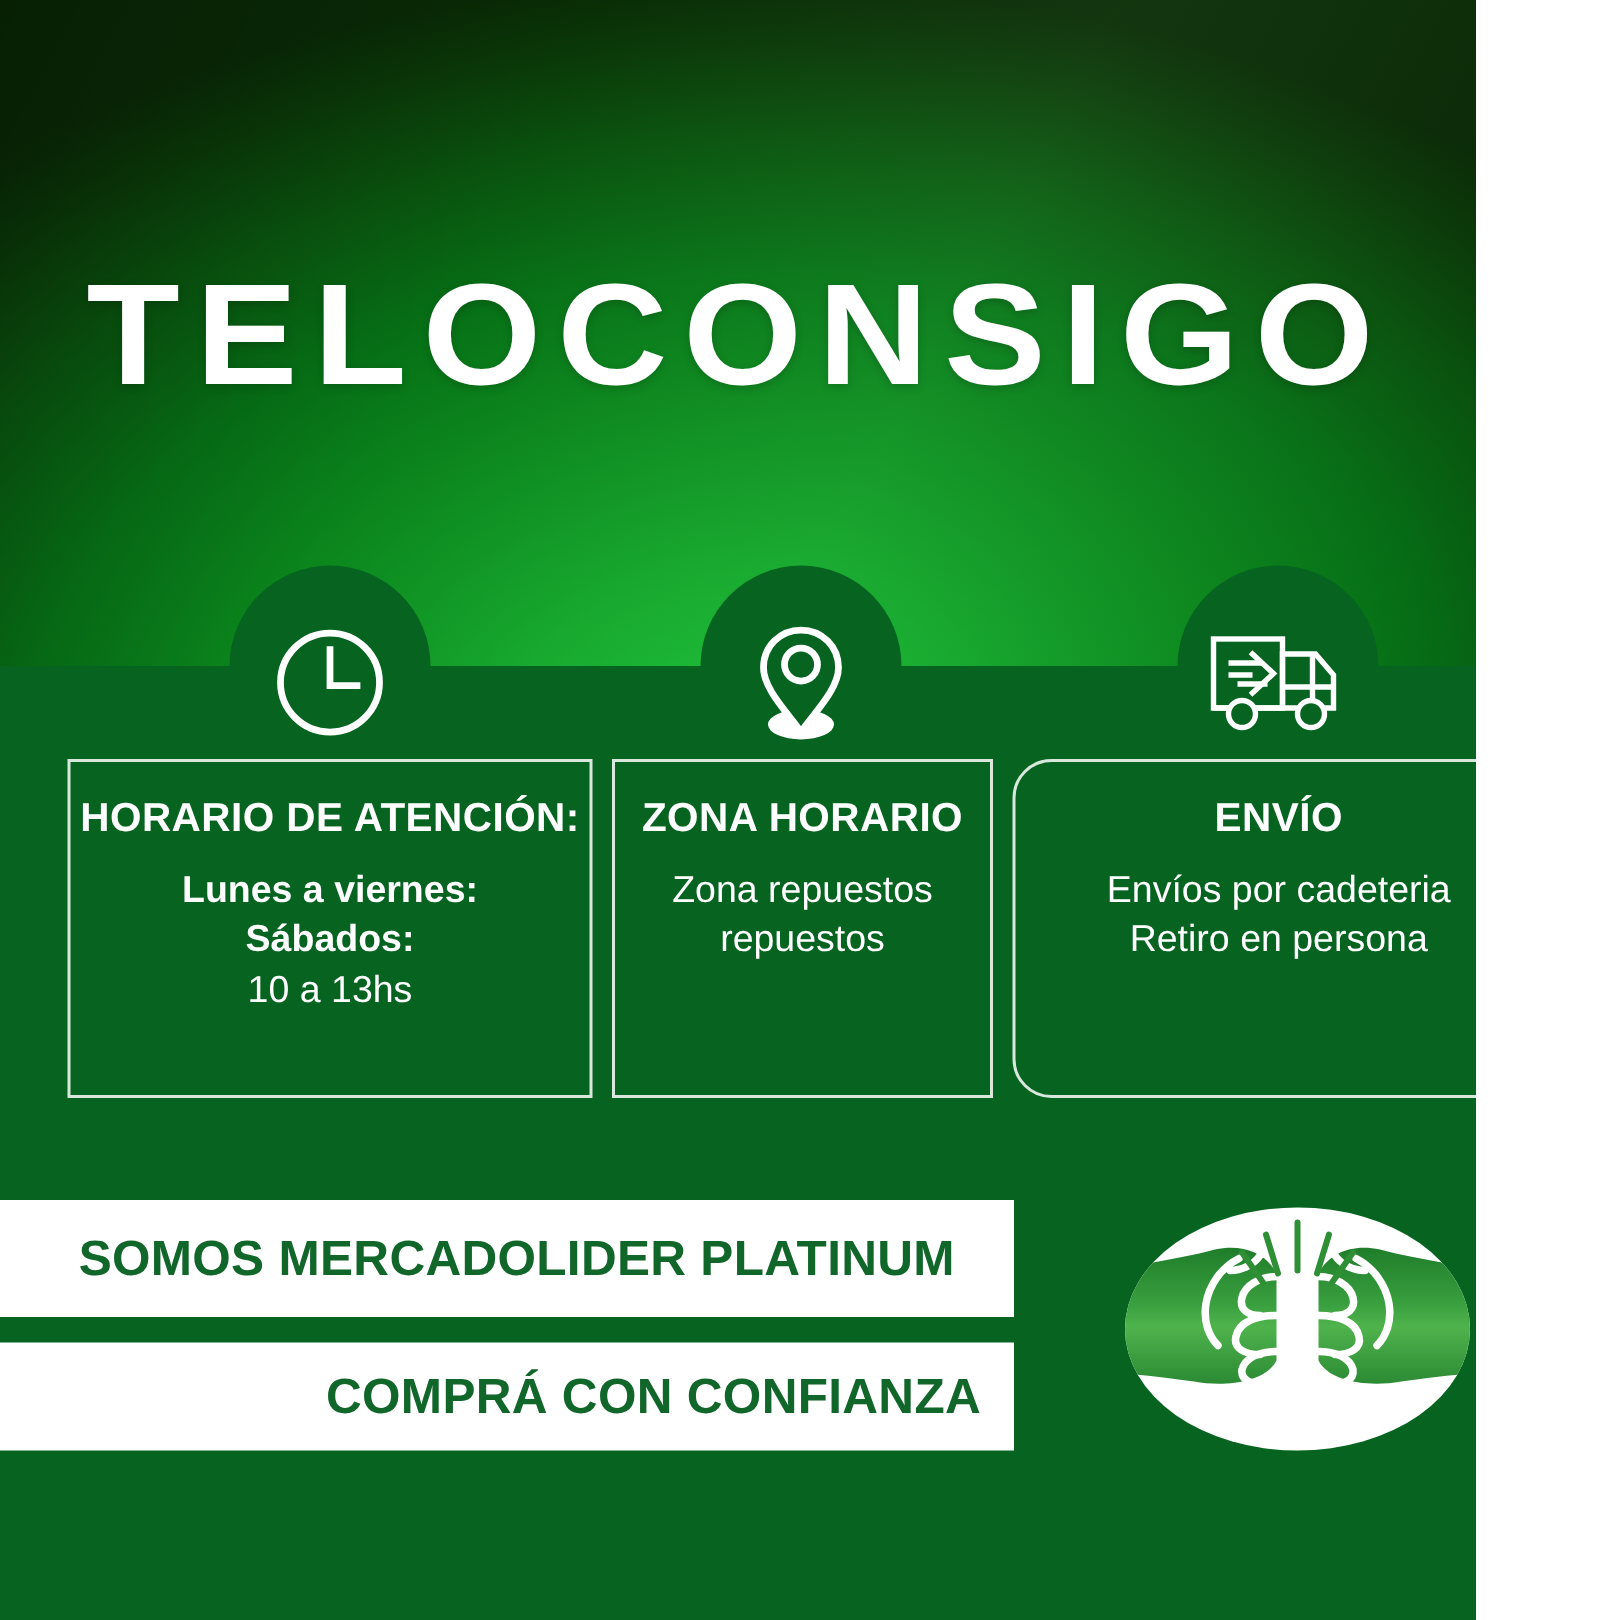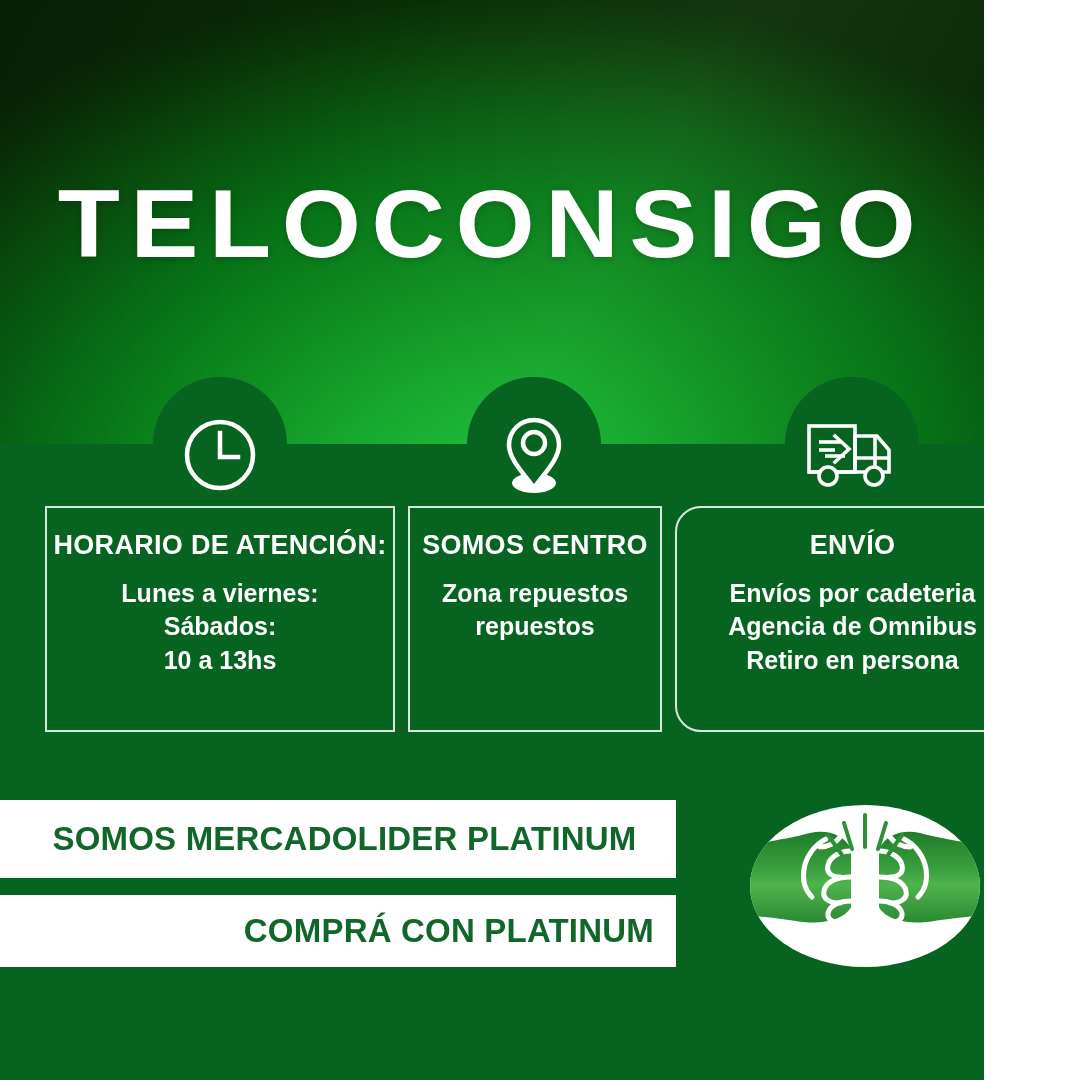--- a/index.html
+++ b/index.html
@@ -115,21 +115,21 @@
 
   .card-title {
     font-weight: 700;
     font-size: 27px;
     letter-spacing: 0.3px;
     margin-bottom: 16px;
     white-space: nowrap;
   }
   .card-line {
     font-size: 25px;
-    font-weight: 700;
+    font-weight: 400;
     line-height: 1.33;
   }
   .card-line.bold { font-weight: 700; }
 
   
   .banner {
     position: absolute;
     left: 0;
     width: 676px;
     background: #ffffff;
@@ -223,37 +223,36 @@
   </div>
 
   <div class="card c1">
     <div class="card-title">HORARIO DE ATENCIÓN:</div>
     <div class="card-line bold">Lunes a viernes:</div>
     <div class="card-line bold">Sábados:</div>
     <div class="card-line">10 a 13hs</div>
   </div>
 
   <div class="card c2">
-    <div class="card-title">SOMOS CENTRO</div>
+    <div class="card-title">ZONA HORARIO</div>
     <div class="card-line">Zona repuestos</div>
     <div class="card-line">repuestos</div>
   </div>
 
   <div class="card c3">
     <div class="card-title">ENVÍO</div>
     <div class="card-line">Envíos por cadeteria</div>
-    <div class="card-line">Agencia de Omnibus</div>
     <div class="card-line">Retiro en persona</div>
   </div>
 
   <div class="banner b-top">
     <span>SOMOS MERCADOLIDER PLATINUM</span>
   </div>
   <div class="banner b-bottom">
-    <span>COMPRÁ CON PLATINUM</span>
+    <span>COMPRÁ CON CONFIANZA</span>
   </div>
 
   <div class="logo">
     <svg width="234" height="166" viewBox="0 0 234 166">
       <defs>
         <linearGradient id="armg" x1="0" y1="0" x2="0" y2="1">
           <stop offset="0%" stop-color="#1f7d2a"></stop>
           <stop offset="42%" stop-color="#3aa03f"></stop>
           <stop offset="58%" stop-color="#4fb34d"></stop>
           <stop offset="100%" stop-color="#2b8a33"></stop>

